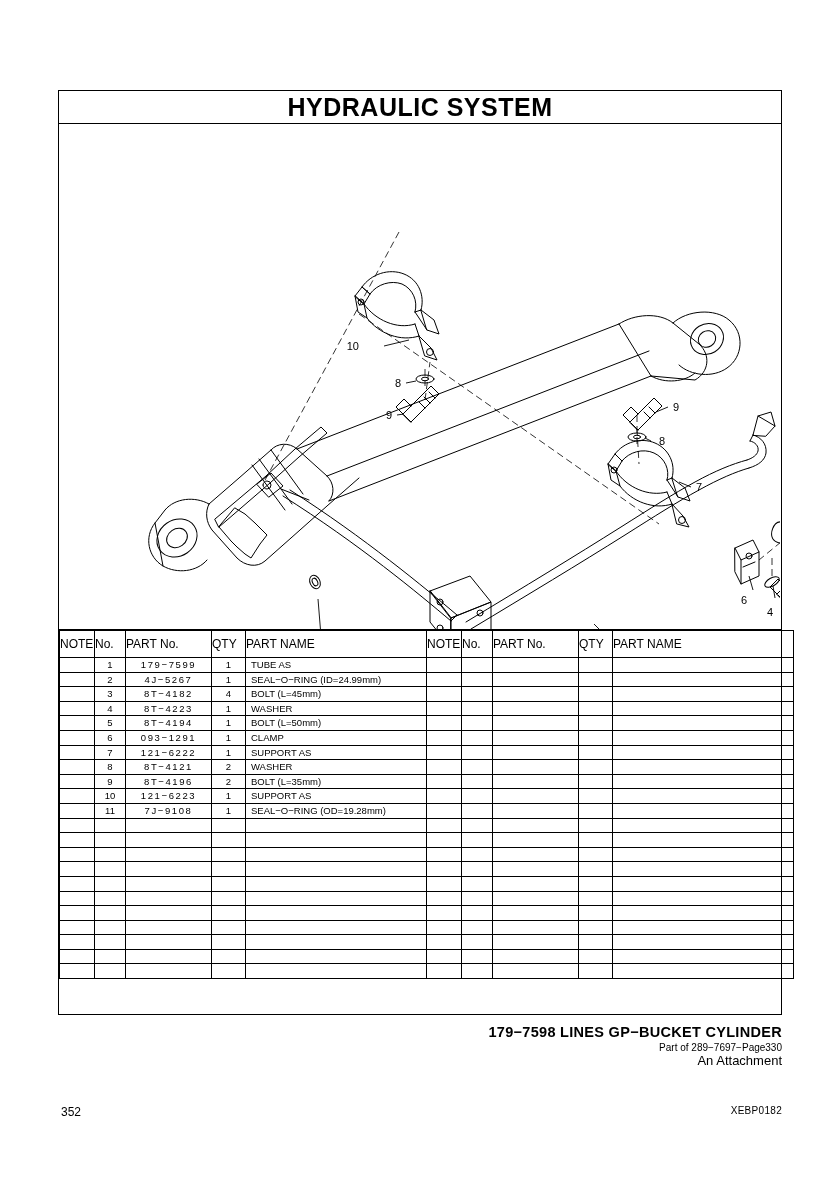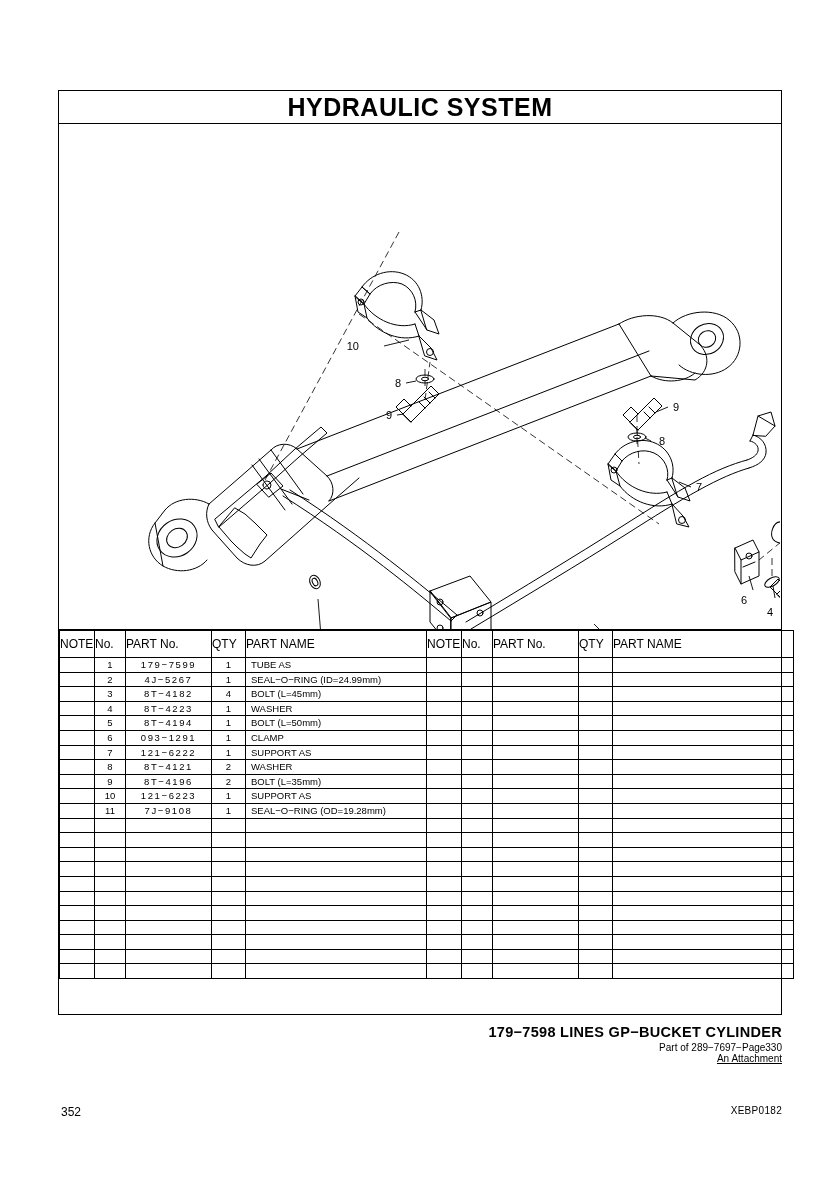--- a/index.html
+++ b/index.html
@@ -142,22 +142,21 @@
   .caption .c1 {
     font-size: 14.5px;
     font-weight: bold;
     letter-spacing: 0.3px;
   }
   .caption .c2 {
     font-size: 10px;
     margin-top: 2px;
   }
   .caption .c3 {
-    font-size: 10px;
-    text-decoration: underline;
+    font-size: 13px;
   }
 
   
   .footer-left {
     position: absolute;
     left: 61px;
     top: 1105px;
     font-size: 12px;
   }
   .footer-right {

